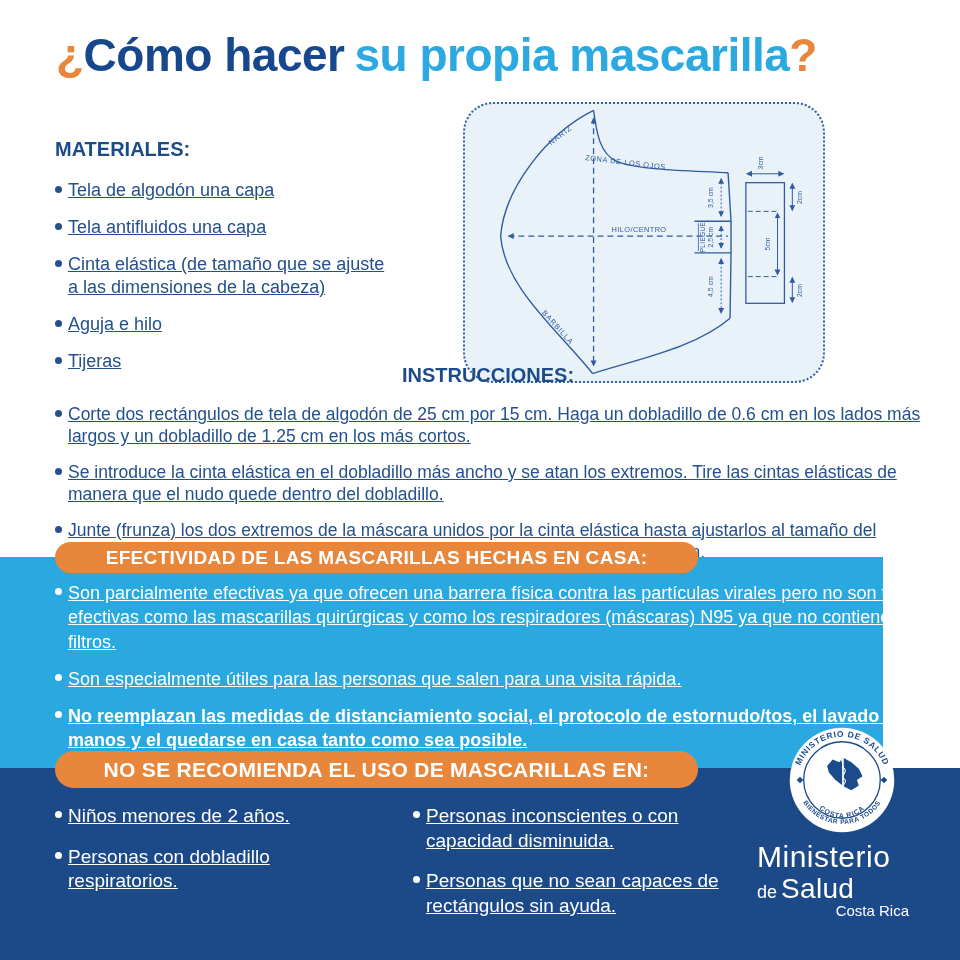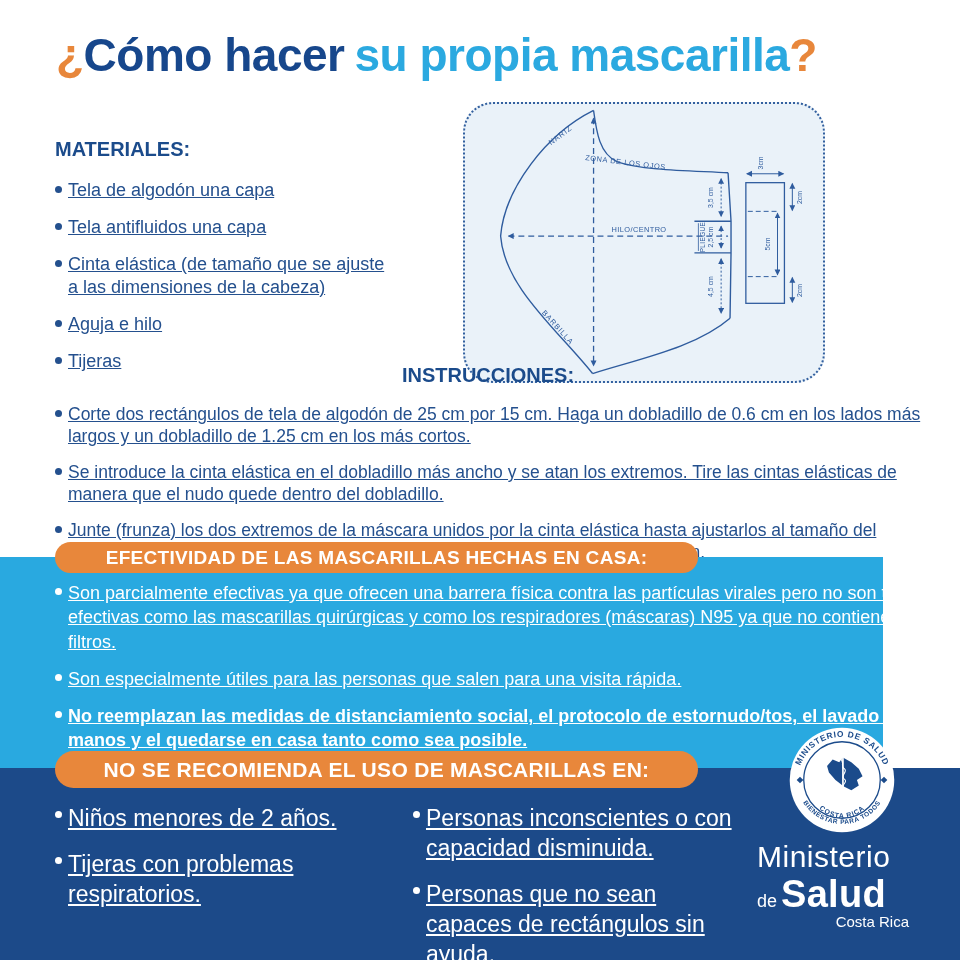--- a/index.html
+++ b/index.html
@@ -37,36 +37,36 @@
   .band-light { position:absolute; left:0; top:557px; width:883px; height:211px; background:#29A9E0; }
   .band-light ul.blist { position:absolute; left:55px; top:24px; width:860px; color:#ffffff; }
   .band-light ul.blist li { font-size:18px; line-height:1.35; margin-bottom:13px; }
   .band-light ul.blist li.bold { font-weight:bold; }
 
   
   .band-dark { position:absolute; left:0; top:768px; width:960px; height:192px; background:#1C4A89; }
   .dark-cols { position:absolute; left:55px; top:36px; display:flex; color:#ffffff; }
   .dark-cols .col { width:305px; }
   .dark-cols .col + .col { margin-left:53px; width:320px; }
-  .dark-cols ul.blist li { font-size:23px; line-height:1.3; margin-bottom:16px; }
+  .dark-cols ul.blist li { font-size:19px; line-height:1.3; margin-bottom:16px; }
 
   
   .banner { position:absolute; left:55px; width:643px; background:#E8873B; color:#ffffff;
             font-weight:bold; display:flex; align-items:center; justify-content:center;
             letter-spacing:0.3px; z-index:5; }
   .banner1 { top:542px; height:31px; border-radius:16px; font-size:19px; }
   .banner2 { top:751px; height:37px; border-radius:19px; font-size:21px; }
 
   
   .seal { position:absolute; left:786px; top:724px; width:112px; height:112px; z-index:6; }
   .wordmark { position:absolute; left:757px; top:840px; width:155px; color:#ffffff; z-index:6; }
   .wm1 { font-size:30px; letter-spacing:0.5px; }
   .wm2 { display:flex; align-items:baseline; margin-top:-1px; }
   .wm2 .de { font-size:18px; margin-right:4px; }
-  .wm2 .salud { font-size:38px; font-weight:bold; letter-spacing:0.3px; }
+  .wm2 .salud { font-size:28px; font-weight:normal; letter-spacing:0.3px; }
   .wm3 { font-size:15px; text-align:right; margin-top:-3px; padding-right:3px; }
 </style>
 </head>
 <body>
 
 <div class="page">
 
   <h1 class="title">
     <span class="t-orange">¿</span><span class="t-navy">Cómo hacer</span><span class="t-light">su propia mascarilla</span><span class="t-orange">?</span>
   </h1>
@@ -189,21 +189,21 @@
   <div class="band-dark">
     <div class="dark-cols">
       <div class="col">
         <ul class="blist">
           <li>
               <span class="dot"></span>
               <span>Niños menores de 2 años.</span>
             </li>
           <li>
               <span class="dot"></span>
-              <span>Tijeras con problemas respiratorios.</span>
+              <span>Personas con dobladillo respiratorios.</span>
             </li>
         </ul>
       </div>
       <div class="col">
         <ul class="blist">
           <li>
               <span class="dot"></span>
               <span>Personas inconscientes o con capacidad disminuida.</span>
             </li>
           <li>

